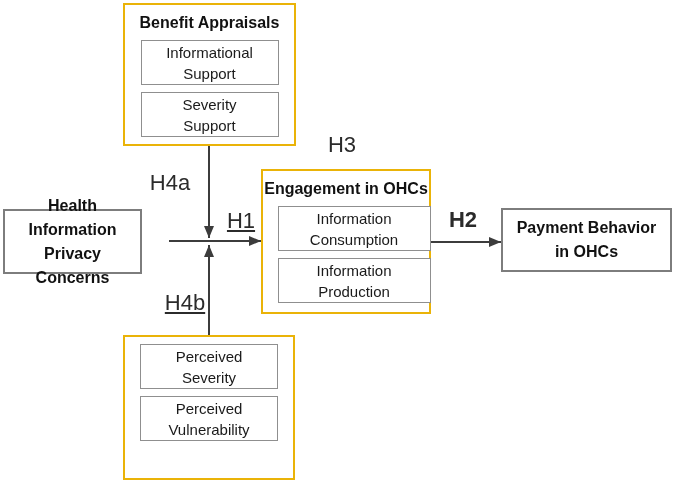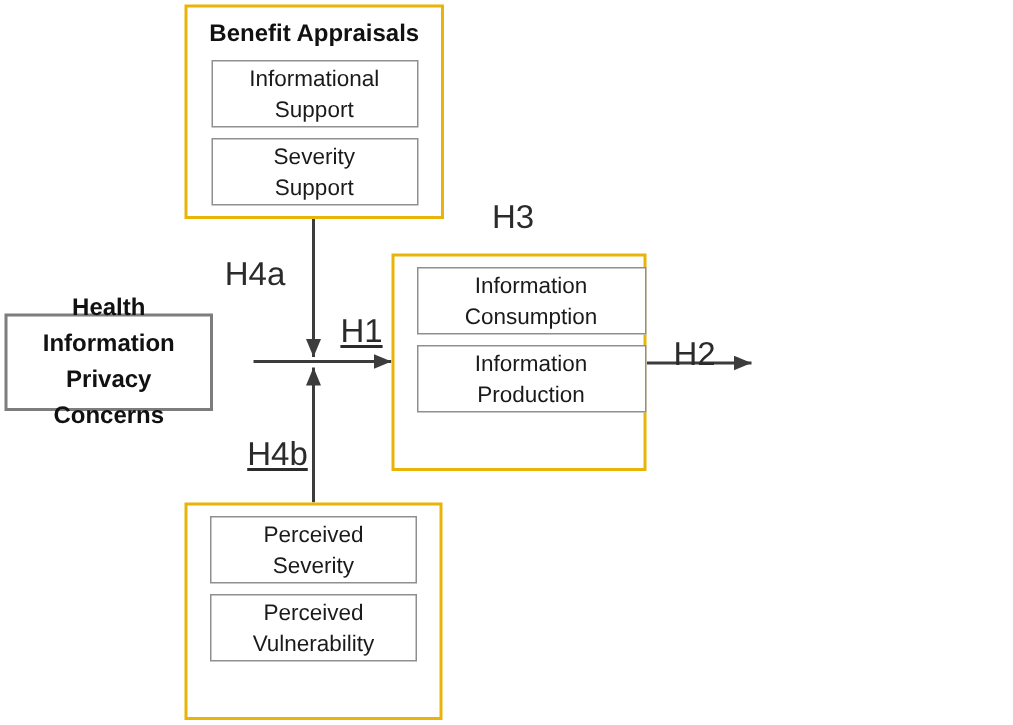--- a/index.html
+++ b/index.html
@@ -87,21 +87,21 @@
 
   #box-benefit    { left: 123px; top: 3px;   width: 173px; height: 143px; }
   #box-engagement { left: 261px; top: 169px; width: 170px; height: 145px; }
   #box-threat     { left: 123px; top: 335px; width: 172px; height: 145px; }
   #box-privacy    { left: 3px;   top: 209px; width: 139px; height: 65px; }
   #box-payment    { left: 501px; top: 208px; width: 171px; height: 64px; }
 
   #label-h4a { left: 170px; top: 183px; }
   #label-h1  { left: 241px; top: 221px; text-decoration: underline; }
   #label-h3  { left: 342px; top: 145px; }
-  #label-h2  { left: 463px; top: 236px; }
+  #label-h2  { left: 463px; top: 220px; font-weight: bold; }
   #label-h4b { left: 185px; top: 303px; text-decoration: underline; }
 
   #box-engagement .sub-box { width: 153px; margin-left: 16px; }
 </style>
 </head>
 <body>
 
 <div class="stage">
 
   <svg class="arrows" viewBox="0 0 675 483" xmlns="http://www.w3.org/2000/svg">
@@ -125,26 +125,29 @@
     <div class="sub-box">Informational
 Support</div>
     <div class="sub-box">Severity
 Support</div>
   </div>
 
   <div class="side-box" id="box-privacy">Health Information
 Privacy Concerns</div>
 
   <div class="group-box" id="box-engagement">
+    <div class="group-title">Engagement in OHCs</div>
     <div class="sub-box">Information
 Consumption</div>
     <div class="sub-box">Information
 Production</div>
   </div>
 
+  <div class="side-box" id="box-payment">Payment Behavior
+in OHCs</div>
 
   <div class="group-box" id="box-threat">
     <div class="sub-box">Perceived
 Severity</div>
     <div class="sub-box">Perceived
 Vulnerability</div>
   </div>
 
   <div class="h-label" id="label-h4a">H4a</div>
   <div class="h-label" id="label-h1">H1</div>

